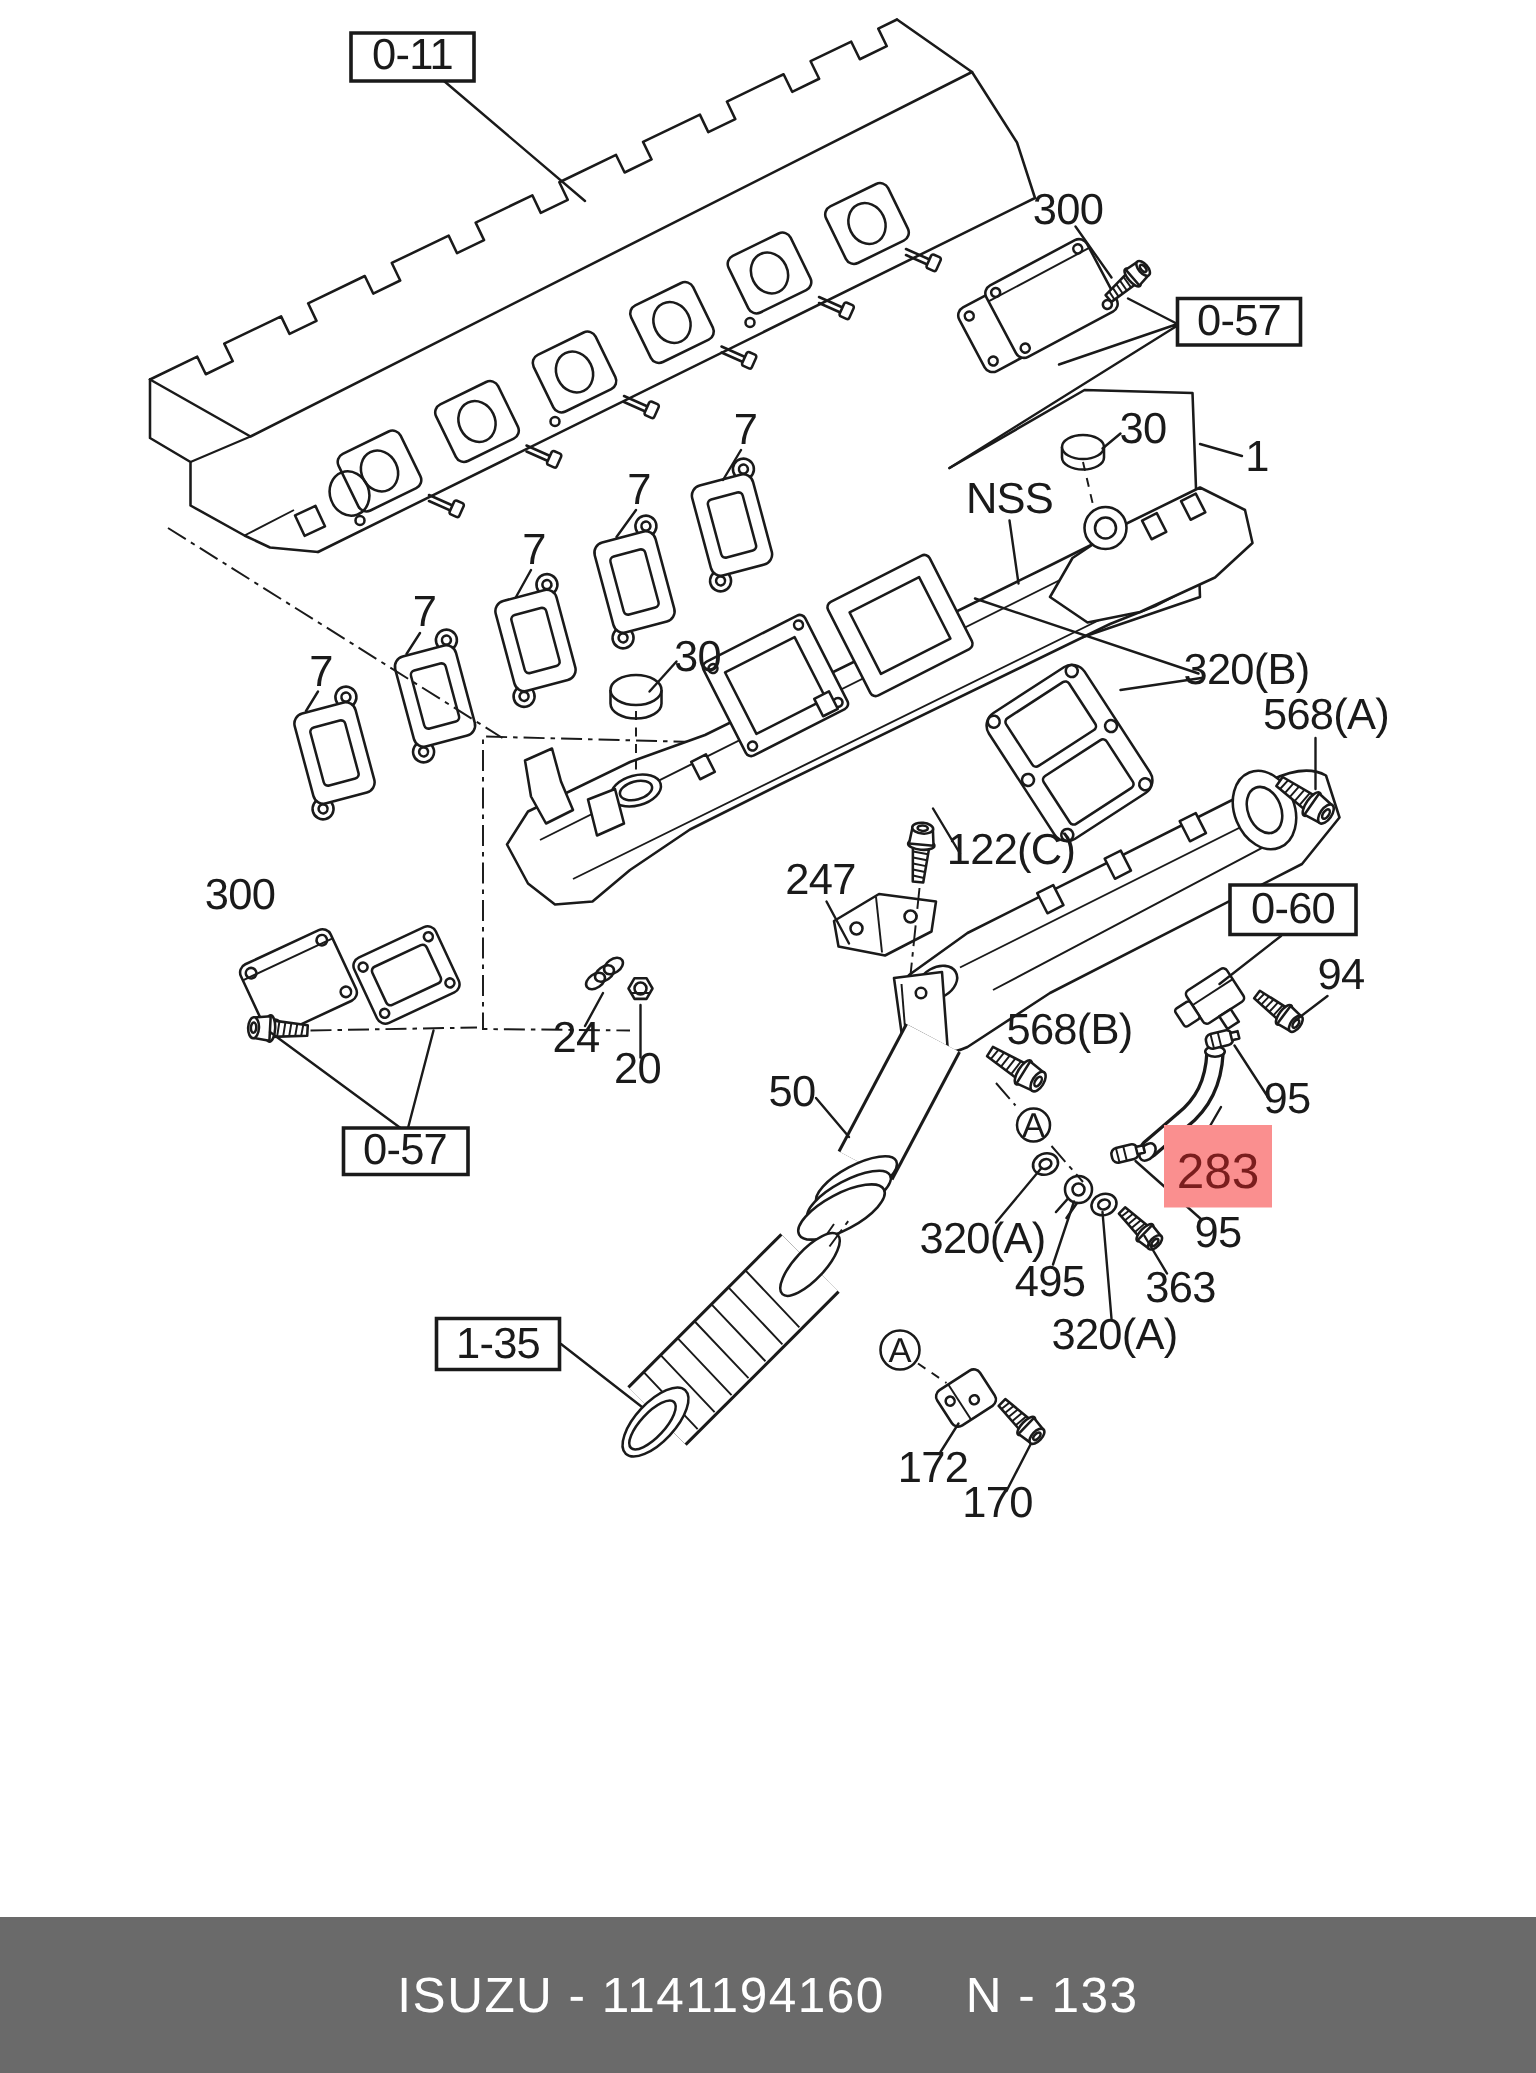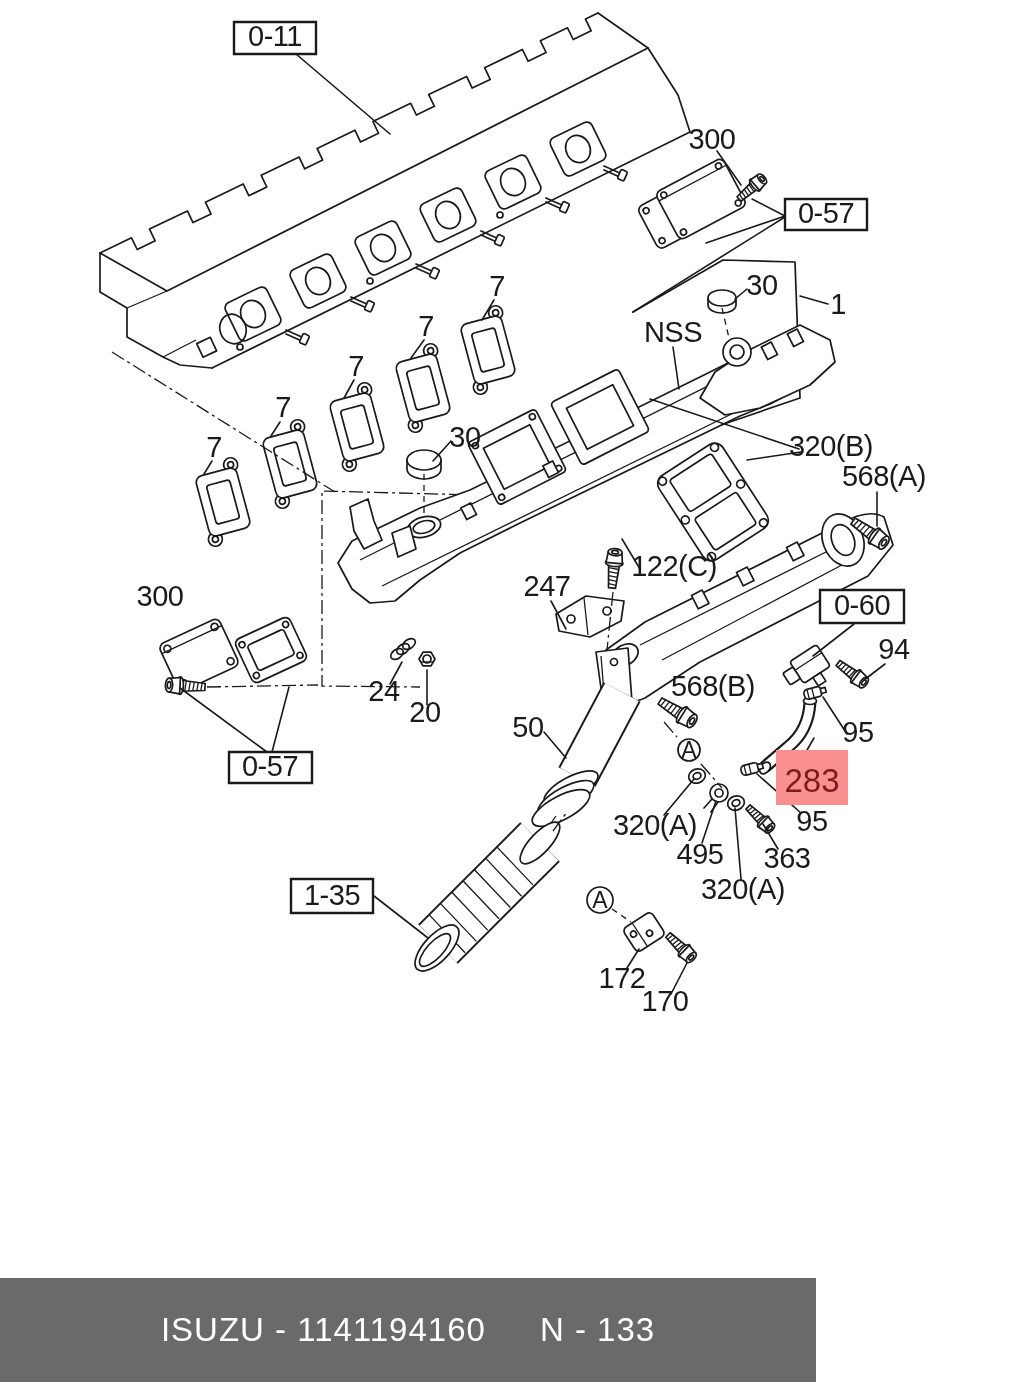--- a/index.html
+++ b/index.html
@@ -16,21 +16,21 @@
   .lnw{fill:#fff;stroke:var(--line);stroke-width:1.7;stroke-linejoin:round;}
   .thin{fill:none;stroke:var(--line);stroke-width:1.3;}
   .leader{fill:none;stroke:var(--line);stroke-width:1.6;stroke-linecap:round;}
   .dashdot{fill:none;stroke:var(--line);stroke-width:1.3;stroke-dasharray:14 4 3 4;}
   .dash{fill:none;stroke:var(--line);stroke-width:1.3;stroke-dasharray:6 5;}
   .lbl{fill:var(--line);font-family:"Liberation Sans",sans-serif;font-size:29px;letter-spacing:-0.5px;text-anchor:middle;}
   .lbl-small{fill:var(--line);font-family:"Liberation Sans",sans-serif;font-size:23px;text-anchor:middle;}
   .lbl-hl{fill:var(--highlight-text);font-family:"Liberation Sans",sans-serif;font-size:33px;text-anchor:middle;}
   .refbox{fill:#fff;stroke:var(--line);stroke-width:2.4;}
   .hlbox{fill:var(--highlight-bg);stroke:none;}
-  .footer{position:absolute;left:0;top:1278px;width:816px;height:104px;background:var(--footer-bg);
+  .footer{position:absolute;left:0;top:1278px;width:1024px;height:104px;background:var(--footer-bg);
           display:flex;align-items:center;justify-content:center;gap:54px;}
   .footer span{color:var(--footer-text);font-size:33px;letter-spacing:1px;white-space:pre;}
 </style>
 </head>
 <body>
 
 <div class="stage">
 <svg width="1024" height="1382" viewBox="0 0 1024 1382" xmlns="http://www.w3.org/2000/svg" xmlns:xlink="http://www.w3.org/1999/xlink">
 
   <defs>

